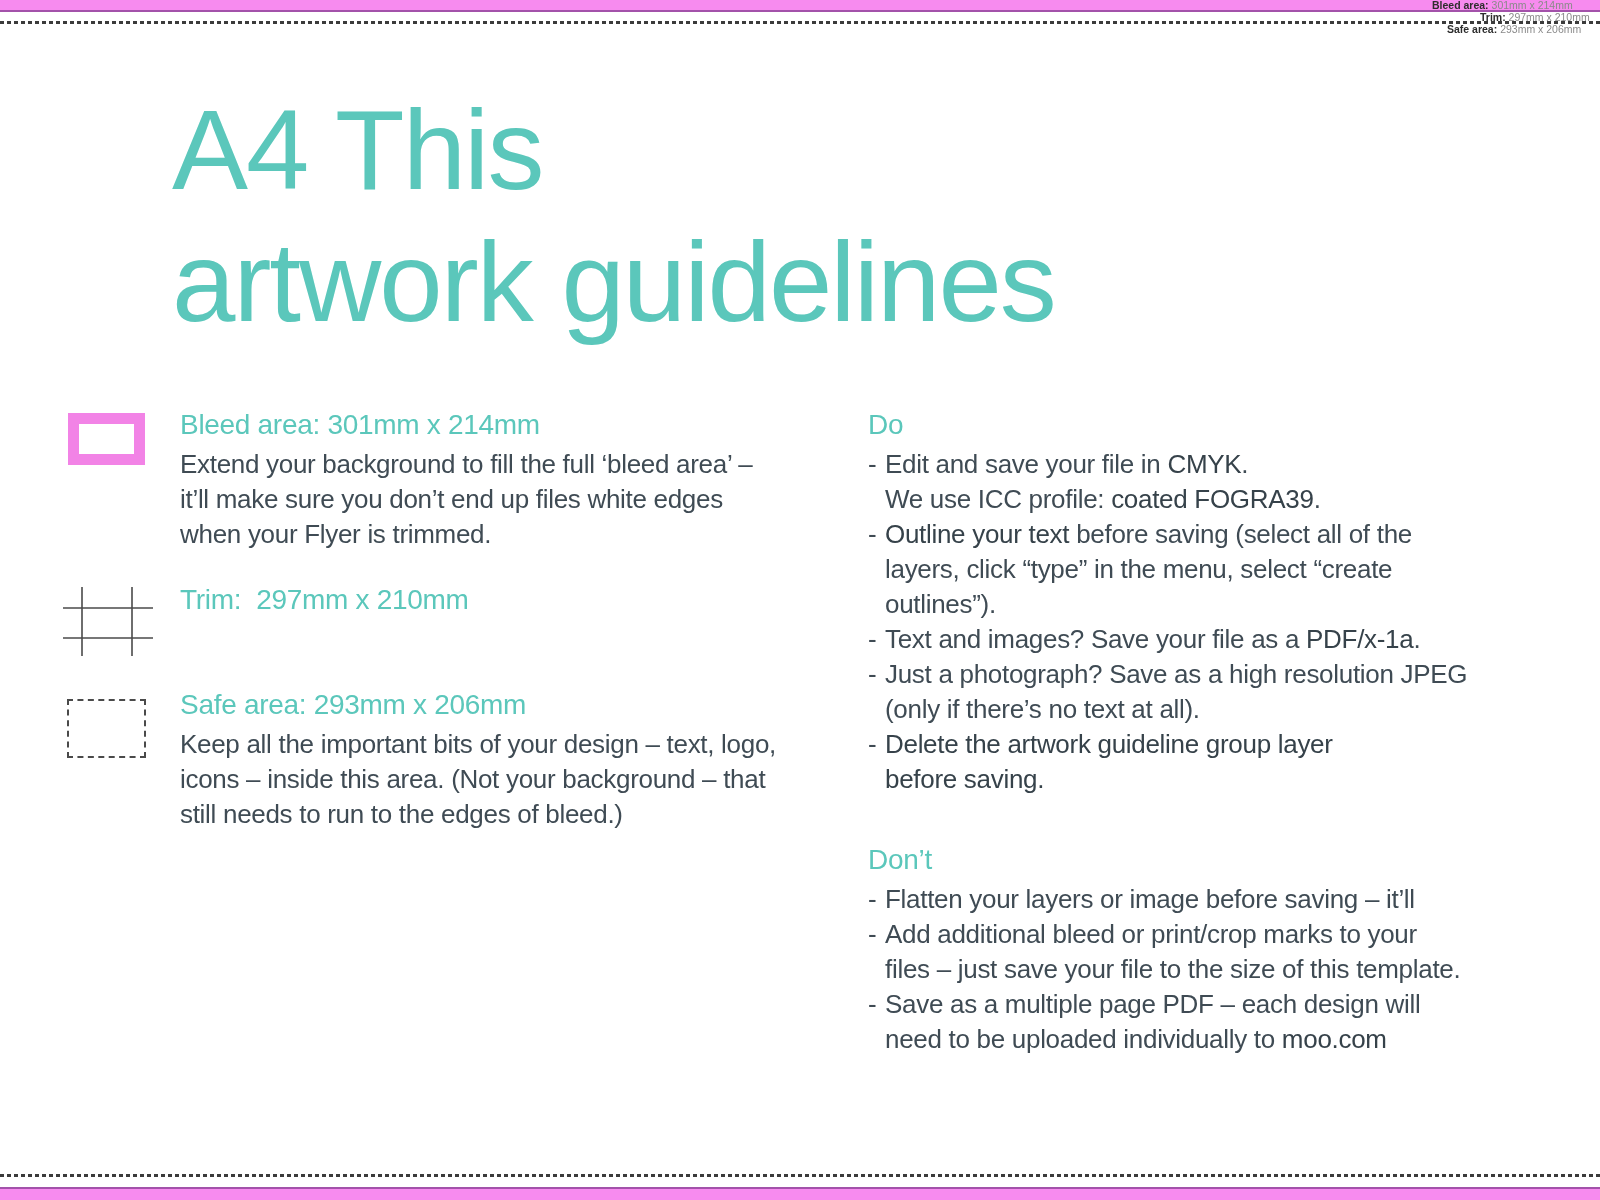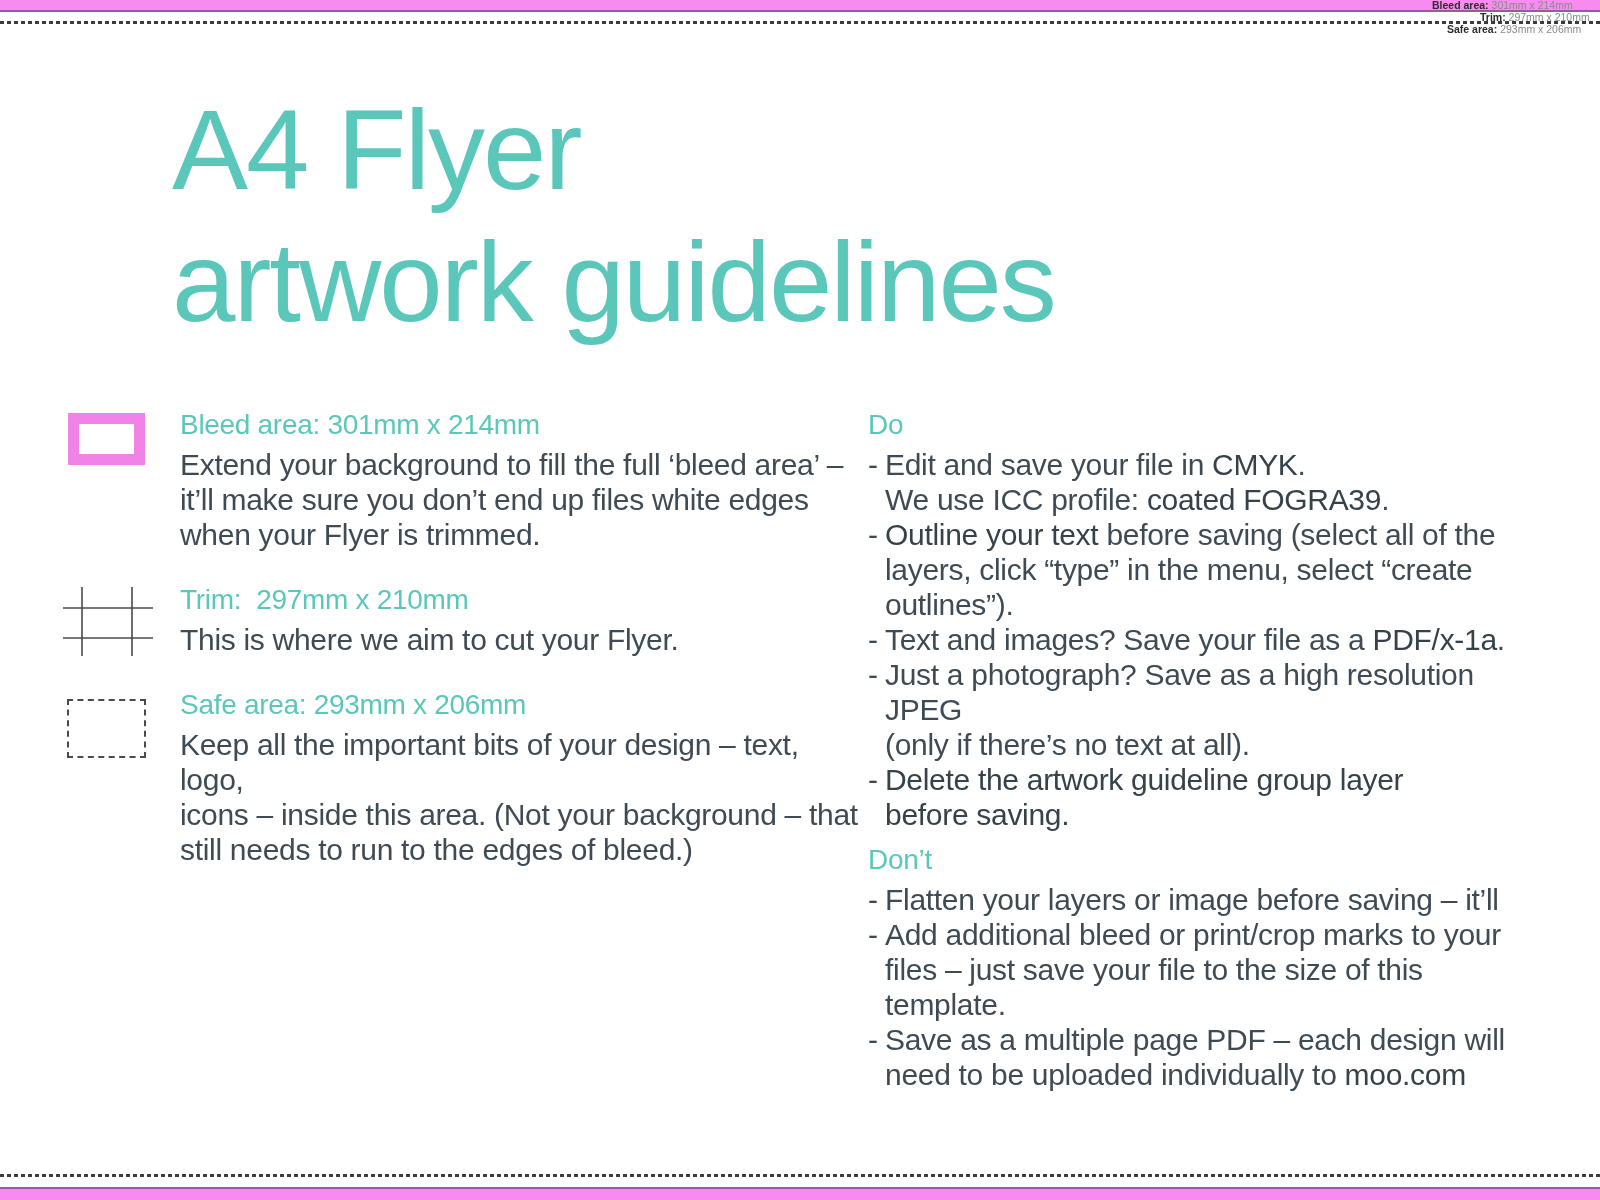--- a/index.html
+++ b/index.html
@@ -76,21 +76,21 @@
   .section-heading {
     margin: 0 0 4px 0;
     font-size: 28px;
     line-height: 36px;
     font-weight: 400;
     color: #5bc7bb;
     white-space: pre-wrap;
     letter-spacing: -0.3px;
   }
   .section-body, .bullet-item {
-    font-size: 30px;
+    font-size: 26px;
     line-height: 35px;
     color: #3f4b54;
     letter-spacing: -0.3px;
   }
   .section-body b, .bullet-item b { font-weight: normal; color: #36424a; }
 
   
   .sec-bleed { left: 180px; top: 407px; }
   .sec-trim  { left: 180px; top: 582px; }
   .sec-safe  { left: 180px; top: 687px; }
@@ -130,40 +130,39 @@
   </div>
   <div class="corner-label corner-label-2">
     <span class="lbl">Trim:</span>
     <span class="val">297mm x 210mm</span>
   </div>
   <div class="corner-label corner-label-3">
     <span class="lbl">Safe area:</span>
     <span class="val">293mm x 206mm</span>
   </div>
 
-  <h1 class="title"><span>A4 Flyer</span><br><span>artwork guidelines</span></h1>
+  <h1 class="title"><span>A4 This</span><br><span>artwork guidelines</span></h1>
 
   <div class="icon-bleed"></div>
   <div class="icon-trim">
     <svg width="95" height="75" viewBox="0 0 95 75">
       <line x1="1" y1="24" x2="91" y2="24" stroke="#4a4a4a" stroke-width="1.6"></line>
       <line x1="1" y1="54" x2="91" y2="54" stroke="#4a4a4a" stroke-width="1.6"></line>
       <line x1="20" y1="3" x2="20" y2="72" stroke="#4a4a4a" stroke-width="1.6"></line>
       <line x1="70" y1="3" x2="70" y2="72" stroke="#4a4a4a" stroke-width="1.6"></line>
     </svg>
   </div>
   <div class="icon-safe"></div>
 
   <div class="section sec-bleed">
     <h2 class="section-heading">Bleed area: 301mm x 214mm</h2>
     <div class="section-body"><span>Extend your background to fill the full ‘bleed area’ –</span><br><span>it’ll make sure you don’t end up files white edges</span><br><span>when your Flyer is trimmed.</span></div>
   </div>
   <div class="section sec-trim">
     <h2 class="section-heading">Trim:  297mm x 210mm</h2>
-    <div class="section-body"><span>This is where we aim to cut your Flyer.</span></div>
   </div>
   <div class="section sec-safe">
     <h2 class="section-heading">Safe area: 293mm x 206mm</h2>
     <div class="section-body"><span>Keep all the important bits of your design – text, logo,</span><br><span>icons – inside this area. (Not your background – that</span><br><span>still needs to run to the edges of bleed.)</span></div>
   </div>
 
   <div class="section sec-do">
     <h2 class="section-heading">Do</h2>
     <div>
         <div class="bullet-item"><span class="marker">-</span><span><span>Edit and save your file in </span><b>CMYK</b><span>.</span><br><span>We use ICC profile: </span><b>coated FOGRA39</b><span>.</span></span></div>

